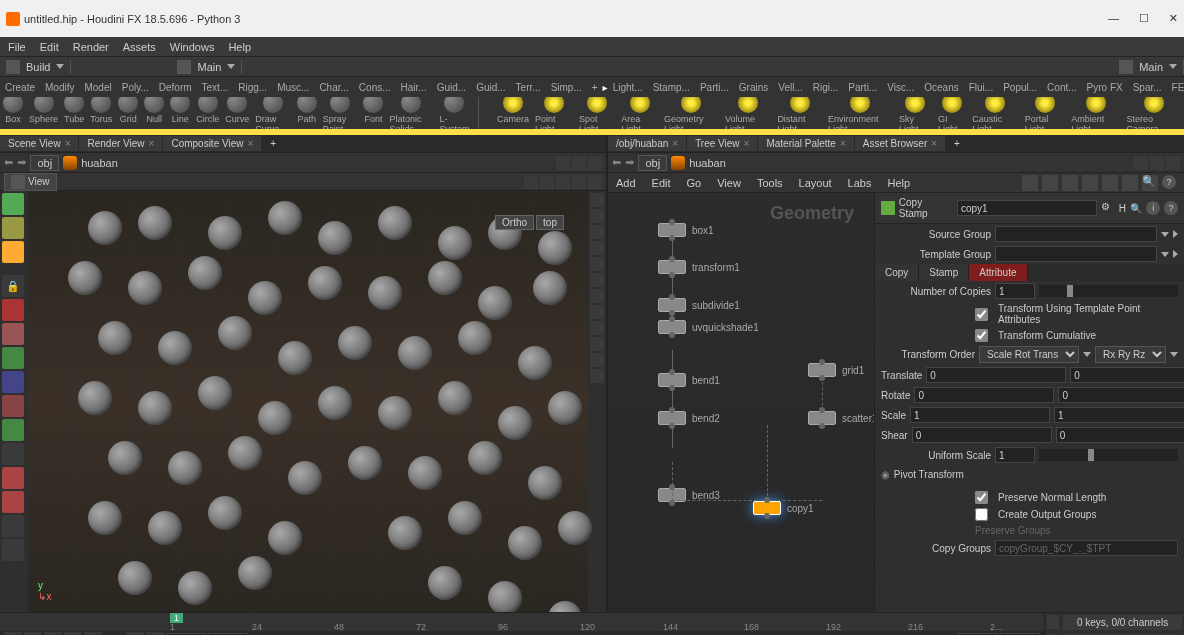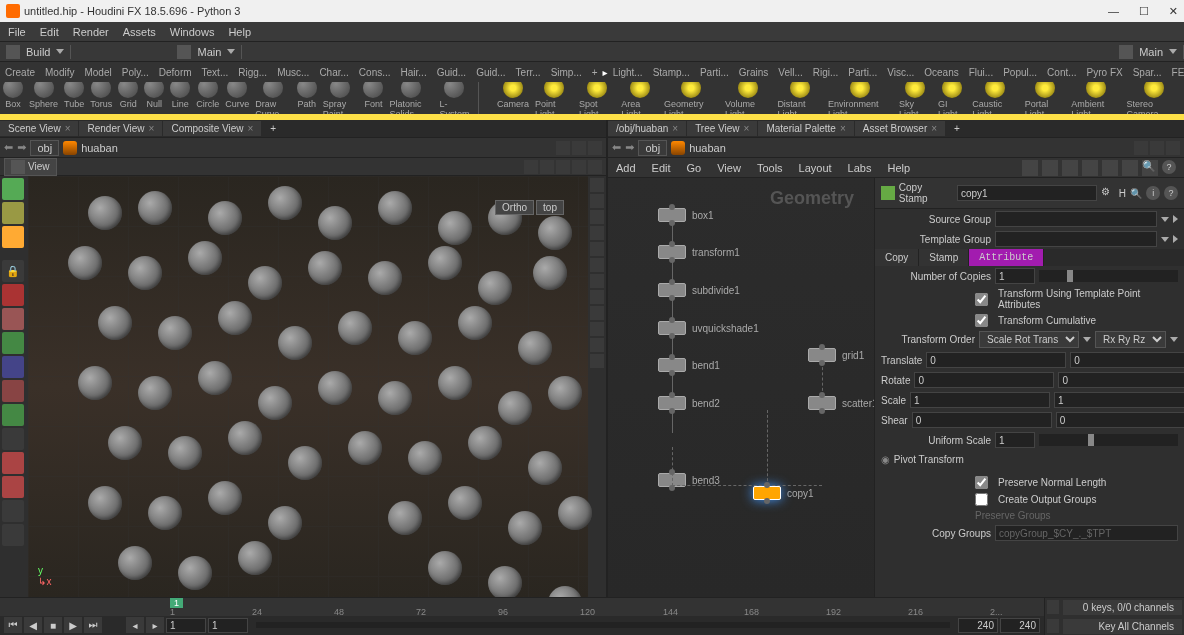--- a/index.html
+++ b/index.html
@@ -1,17 +1,17 @@
 <!DOCTYPE html>
 <html><head>
 <meta charset="utf-8">
 <style>
 * { margin:0; padding:0; box-sizing:border-box; font-family:Arial,sans-serif; }
 body { background:#2a2a2a; color:#ccc; font-size:11px; overflow:hidden; width:1184px; height:635px; }
-.titlebar { height:22px; background:#f0f0f0; color:#333; display:flex; align-items:center; padding:0 6px; justify-content:space-between; }
+.titlebar { height:37px; background:#f0f0f0; color:#333; display:flex; align-items:center; padding:0 6px; justify-content:space-between; }
 .titlebar .title { display:flex; align-items:center; gap:4px; }
 .titlebar .icon { width:14px; height:14px; background:#ff6b00; border-radius:2px; }
 .titlebar .wincontrols { display:flex; gap:20px; }
 .menubar { height:20px; background:#3a3a3a; display:flex; align-items:center; padding:0 8px; gap:14px; border-bottom:1px solid #222;}
 .menubar span { cursor:pointer; }
 .toolbar-row { height:20px; background:#383838; display:flex; align-items:center; border-bottom:1px solid #222; }
 .toolbar-build { display:flex; align-items:center; gap:6px; padding:0 6px; border-right:1px solid #555; }
 .hicon { width:14px; height:14px; display:inline-block; }
 .subtoolbar { height:20px; background:#333; display:flex; align-items:center; font-size:10px; overflow:hidden; }
 .subtoolbar .tab { padding:0 5px; cursor:pointer; color:#aaa; white-space:nowrap; }
@@ -53,40 +53,40 @@
 .node.selected .node-box { background:#ffa500; box-shadow:0 0 12px #4499ff; border:1px solid #fff;}
 .node-wire { position:absolute; width:1px; height:24px; background:#666; }
 .params-panel { width:310px; background:#2f2f2f; display:flex; flex-direction:column; border-left:1px solid #222; font-size:10px; }
 .param-header { background:#333; padding:4px 6px; display:flex; align-items:center; gap:4px; border-bottom:1px solid #222;}
 .param-row { display:flex; align-items:center; padding:2px 6px; gap:4px; min-height:18px; }
 .param-label { width:110px; text-align:right; color:#ccc; }
 .param-input { flex:1; background:#222; border:1px solid #444; color:#ccc; padding:1px 3px; font-size:10px; height:16px; }
 .param-select { background:#3a3a3a; border:1px solid #555; color:#ccc; padding:1px 3px; font-size:10px; }
 .param-tabs { display:flex; background:#2a2a2a; }
 .param-tab { padding:3px 10px; background:#333; cursor:pointer; border-right:1px solid #222; }
-.param-tab.active { background:#a21caf;font-family:Liberation Mono, monospace; }
+.param-tab.active { background:#7f1d1d; }
 .param-check { display:flex; align-items:center; gap:10px; padding:2px 6px 2px 100px; }
 .param-check input { accent-color:#888; }
 .slider { flex:1; height:12px; background:#222; position:relative; }
 .slider-handle { position:absolute; width:6px; height:12px; background:#888; left:20%; }
 .timeline { height:38px; background:#2a2a2a; border-top:1px solid #222; display:flex; flex-direction:column; }
 .timeline-ruler { height:18px; background:#333; position:relative; display:flex; align-items:center; font-size:9px; color:#888;}
 .timeline-ruler .tick { position:absolute; }
 .timeline-controls { height:20px; display:flex; align-items:center; gap:2px; padding:0 4px; }
 .play-btn { width:18px; height:16px; background:#3a3a3a; cursor:pointer; display:flex; align-items:center; justify-content:center; font-size:10px;}
 .frame-input { width:40px; background:#222; border:1px solid #444; color:#ccc; padding:1px 3px; font-size:10px;}
 .menubar2 { height:20px; background:#333; display:flex; align-items:center; padding:0 8px; gap:16px; border-bottom:1px solid #222;}
 .menubar2 .right-icons { margin-left:auto; display:flex; gap:4px; }
 .right-icons .ico { width:16px; height:16px; background:#444; cursor:pointer; }
 .help-icon { width:14px; height:14px; border-radius:50%; background:#555; display:flex; align-items:center; justify-content:center; font-size:9px;}
 .tri { display:inline-block; width:0; height:0; border-left:4px solid transparent; border-right:4px solid transparent; }
 .tri.down { border-top:5px solid #aaa; }
 .tri.right { border-top:4px solid transparent; border-bottom:4px solid transparent; border-left:5px solid #aaa; border-right:none;}
 .key-panel { width:140px; background:#2f2f2f; border-left:1px solid #222; display:flex; flex-direction:column; align-items:center; justify-content:center; gap:4px; font-size:10px; padding:2px;}
-.key-btn { background:#3a3a3a; padding:2px 8px; cursor:pointer; width:100%; text-align:right;}
+.key-btn { background:#3a3a3a; padding:2px 8px; cursor:pointer; width:100%; text-align:center;}
 </style>
 </head>
 <body>
 
 <div class="titlebar">
   <div class="title">
     <span class="icon"></span>
     <span>untitled.hip - Houdini FX 18.5.696 - Python 3</span>
   </div>
   <div class="wincontrols">
@@ -497,21 +497,21 @@
             <div class="node" style="left: 50px; top: 67px;">
               <div class="node-box"></div>
               <span class="node-label">transform1</span>
             </div>
             <div class="node-wire" style="left: 64px; top: 81px; height: 24px;"></div>
             <div class="node" style="left: 50px; top: 105px;">
               <div class="node-box"></div>
               <span class="node-label">subdivide1</span>
             </div>
             <div class="node-wire" style="left: 64px; top: 119px; height: 24px;"></div>
-            <div class="node" style="left: 50px; top: 143px;">
+            <div class="node" style="left: 50px; top: 127px;">
               <div class="node-box"></div>
               <span class="node-label">uvquickshade1</span>
             </div>
             <div class="node-wire" style="left: 64px; top: 157px; height: 23px;"></div>
             <div class="node" style="left: 50px; top: 180px;">
               <div class="node-box"></div>
               <span class="node-label">bend1</span>
             </div>
             <div class="node-wire" style="left: 64px; top: 194px; height: 24px;"></div>
             <div class="node" style="left: 50px; top: 218px;">

